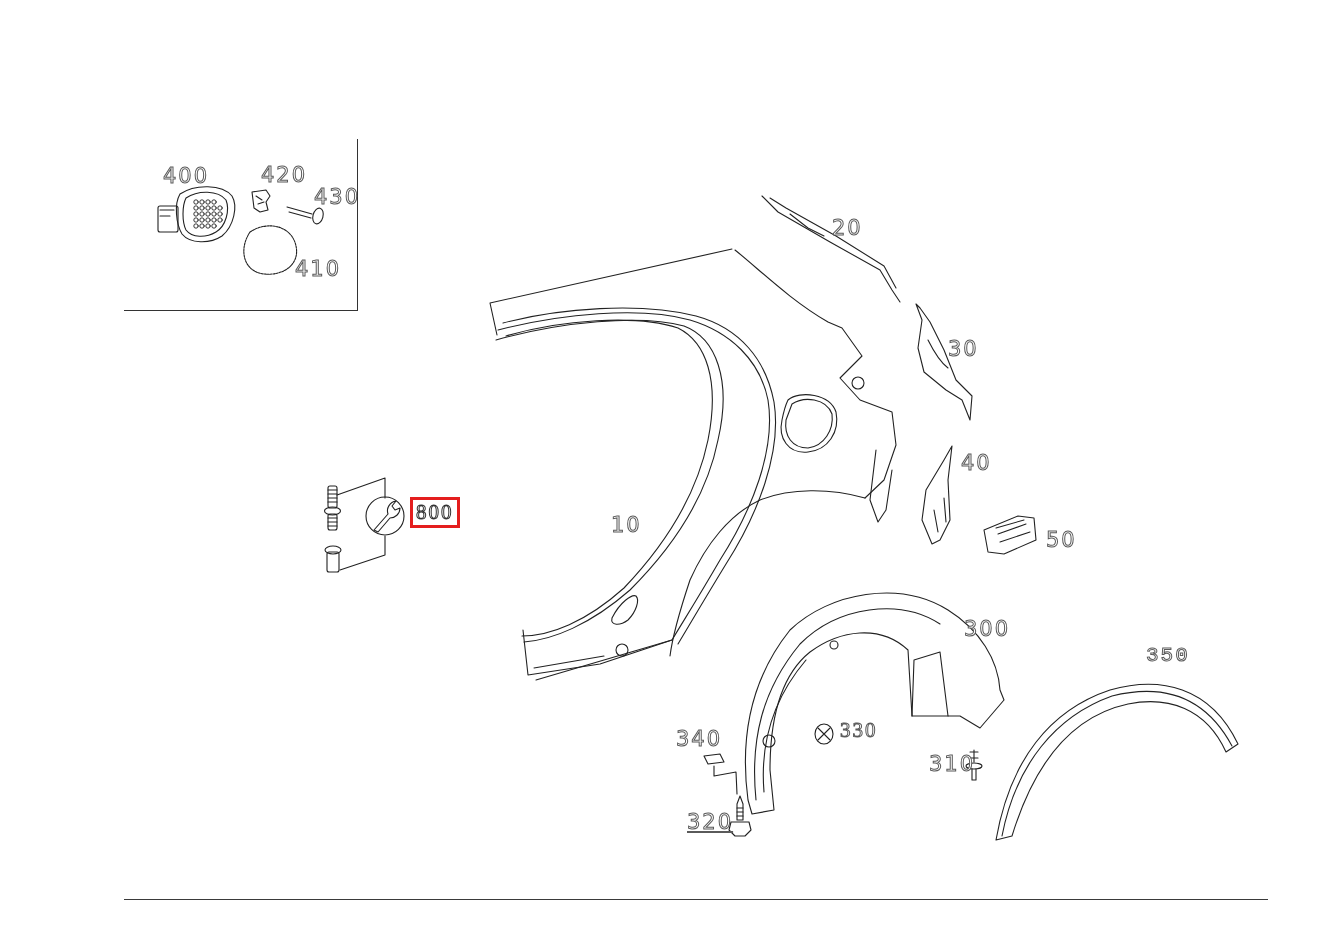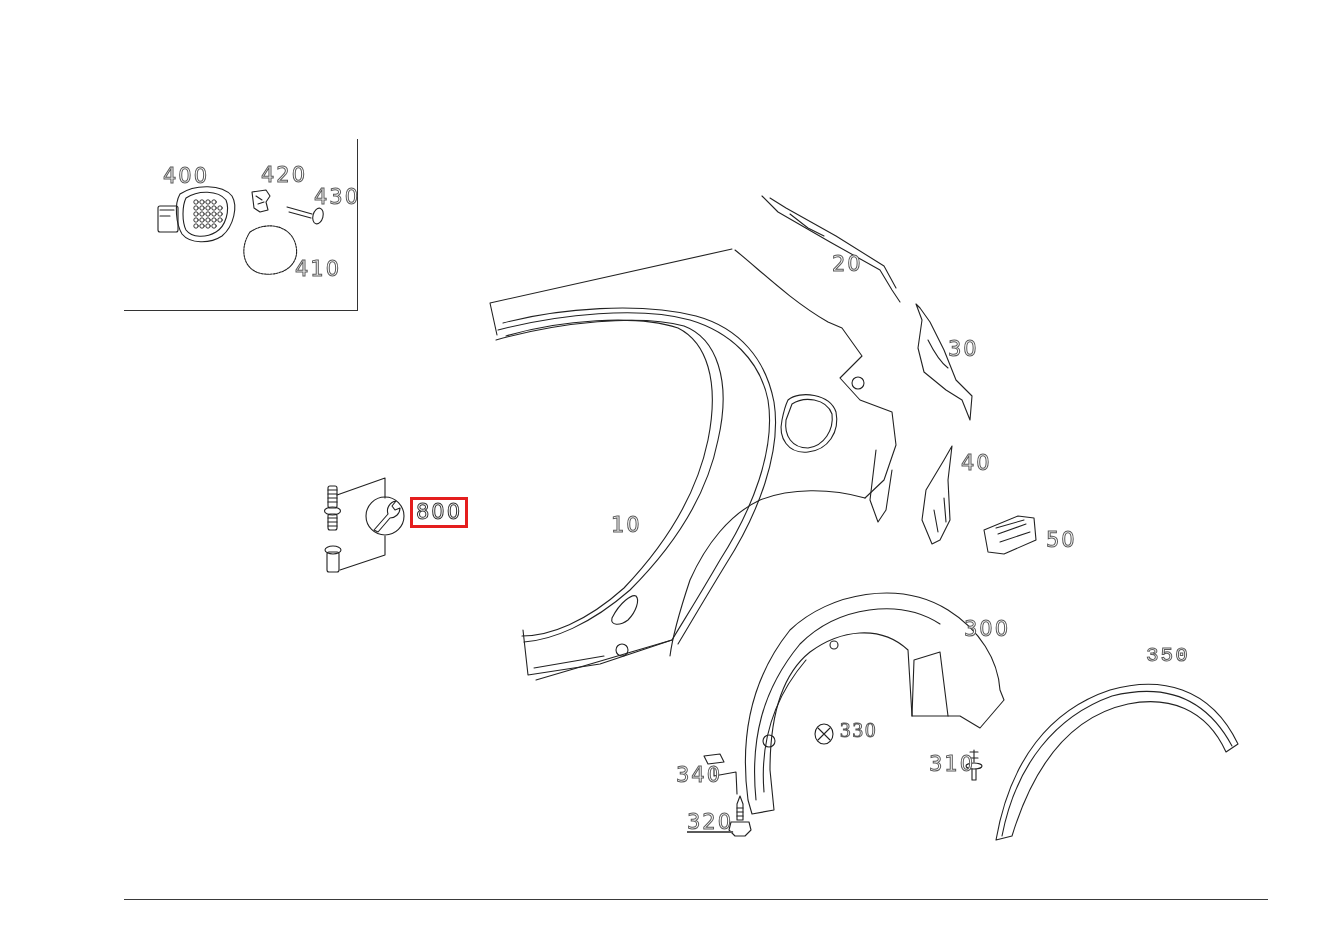--- a/index.html
+++ b/index.html
@@ -181,27 +181,27 @@
       <path d="M1002 836 C1016 764 1056 716 1112 696 C1160 684 1204 694 1232 746"></path>
     </g>
   </svg>
 
   <span class="callout" style="left:163px; top:166px;">400</span>
   <span class="callout" style="left:261px; top:165px;">420</span>
   <span class="callout" style="left:314px; top:187px;">430</span>
   <span class="callout" style="left:295px; top:259px;">410</span>
 
   <span class="callout" style="left:611px; top:515px;">10</span>
-  <span class="callout" style="left:832px; top:218px;margin-top:36px;">20</span>
+  <span class="callout" style="left:832px; top:218px;">20</span>
   <span class="callout" style="left:948px; top:339px;">30</span>
   <span class="callout" style="left:961px; top:453px;">40</span>
   <span class="callout" style="left:1046px; top:506px;margin-top:24px;">50</span>
   <span class="callout" style="left:964px; top:619px;">300</span>
   <span class="callout" style="left:929px; top:754px;">310</span>
   <span class="callout" style="left:687px; top:812px;text-decoration:underline;">320</span>
   <span class="callout" style="left:840px; top:720px;font-family:Liberation Serif, serif;">330</span>
-  <span class="callout" style="left:676px; top:729px;margin-top:36px;">340</span>
+  <span class="callout" style="left:676px; top:729px;">340</span>
   <span class="callout" style="left:1146px; top:645px;font-family:Liberation Mono, monospace;">350</span>
 
-  <span class="callout hl" style="left:410px; top:497px;">800</span>
+  <span class="callout hl" style="left:410px; top:497px;font-family:Liberation Serif, serif;">800</span>
 
   <div class="footer-rule"></div>
 </div>
 
 </body></html>

